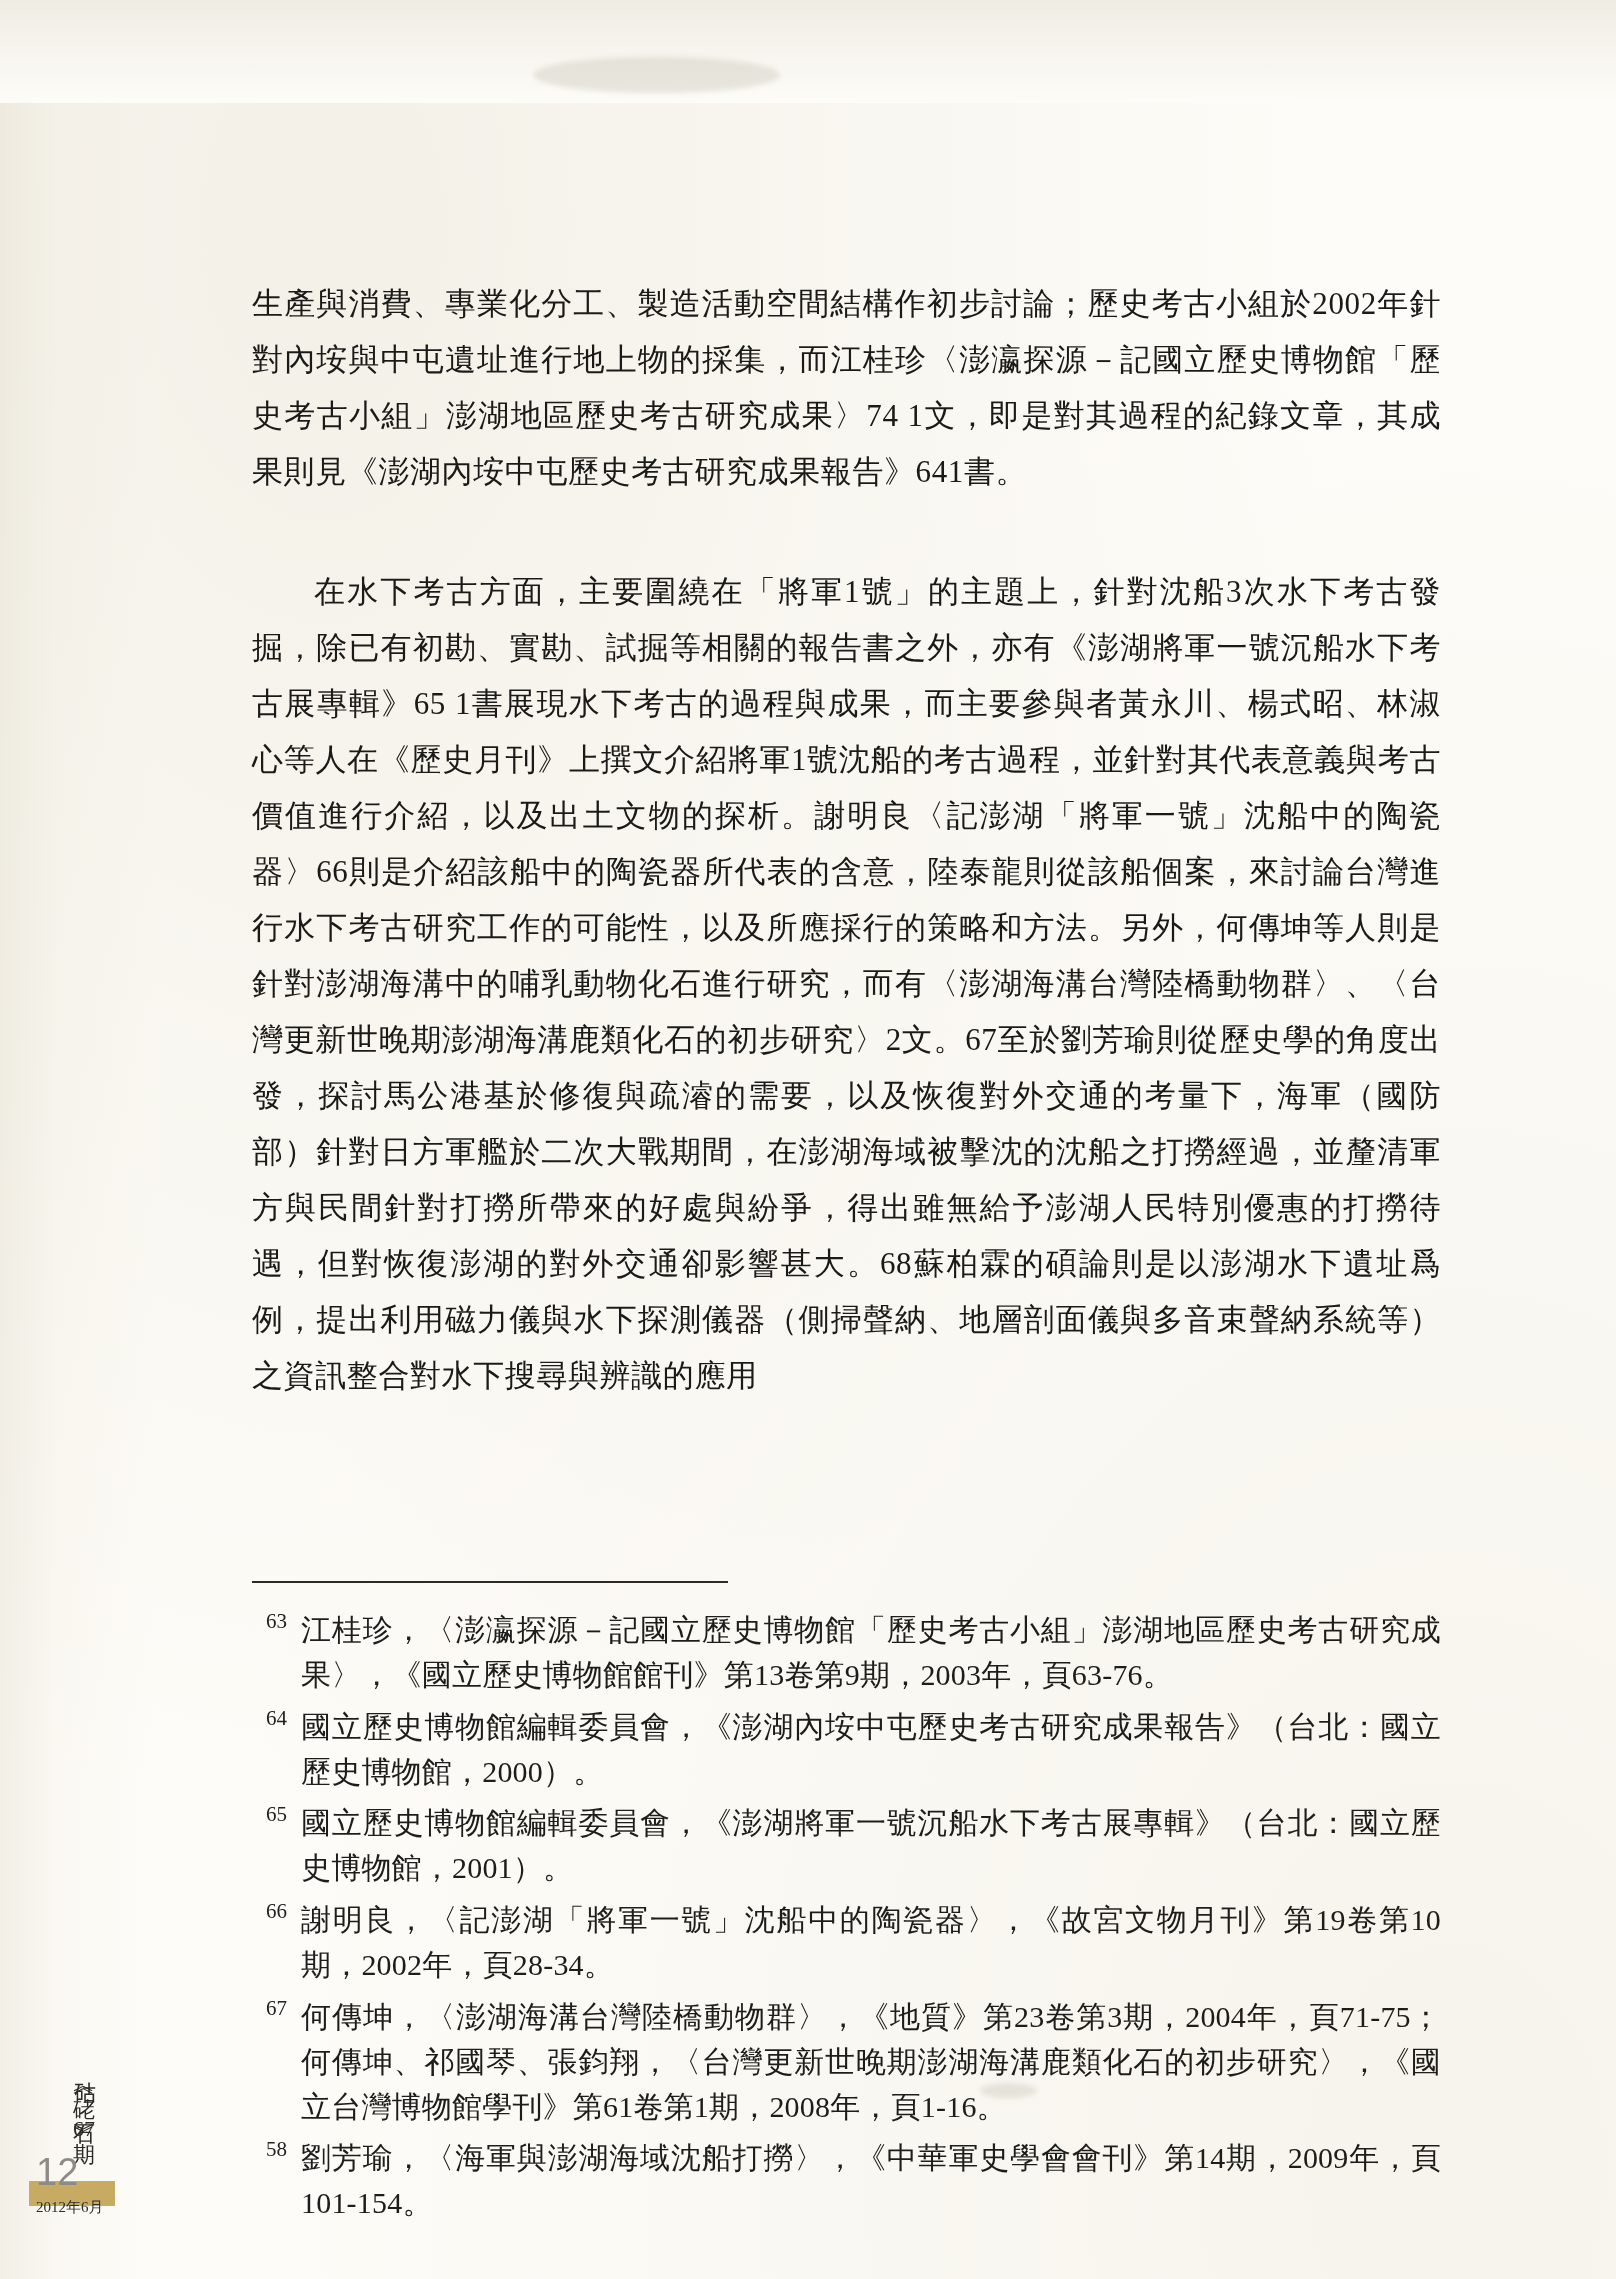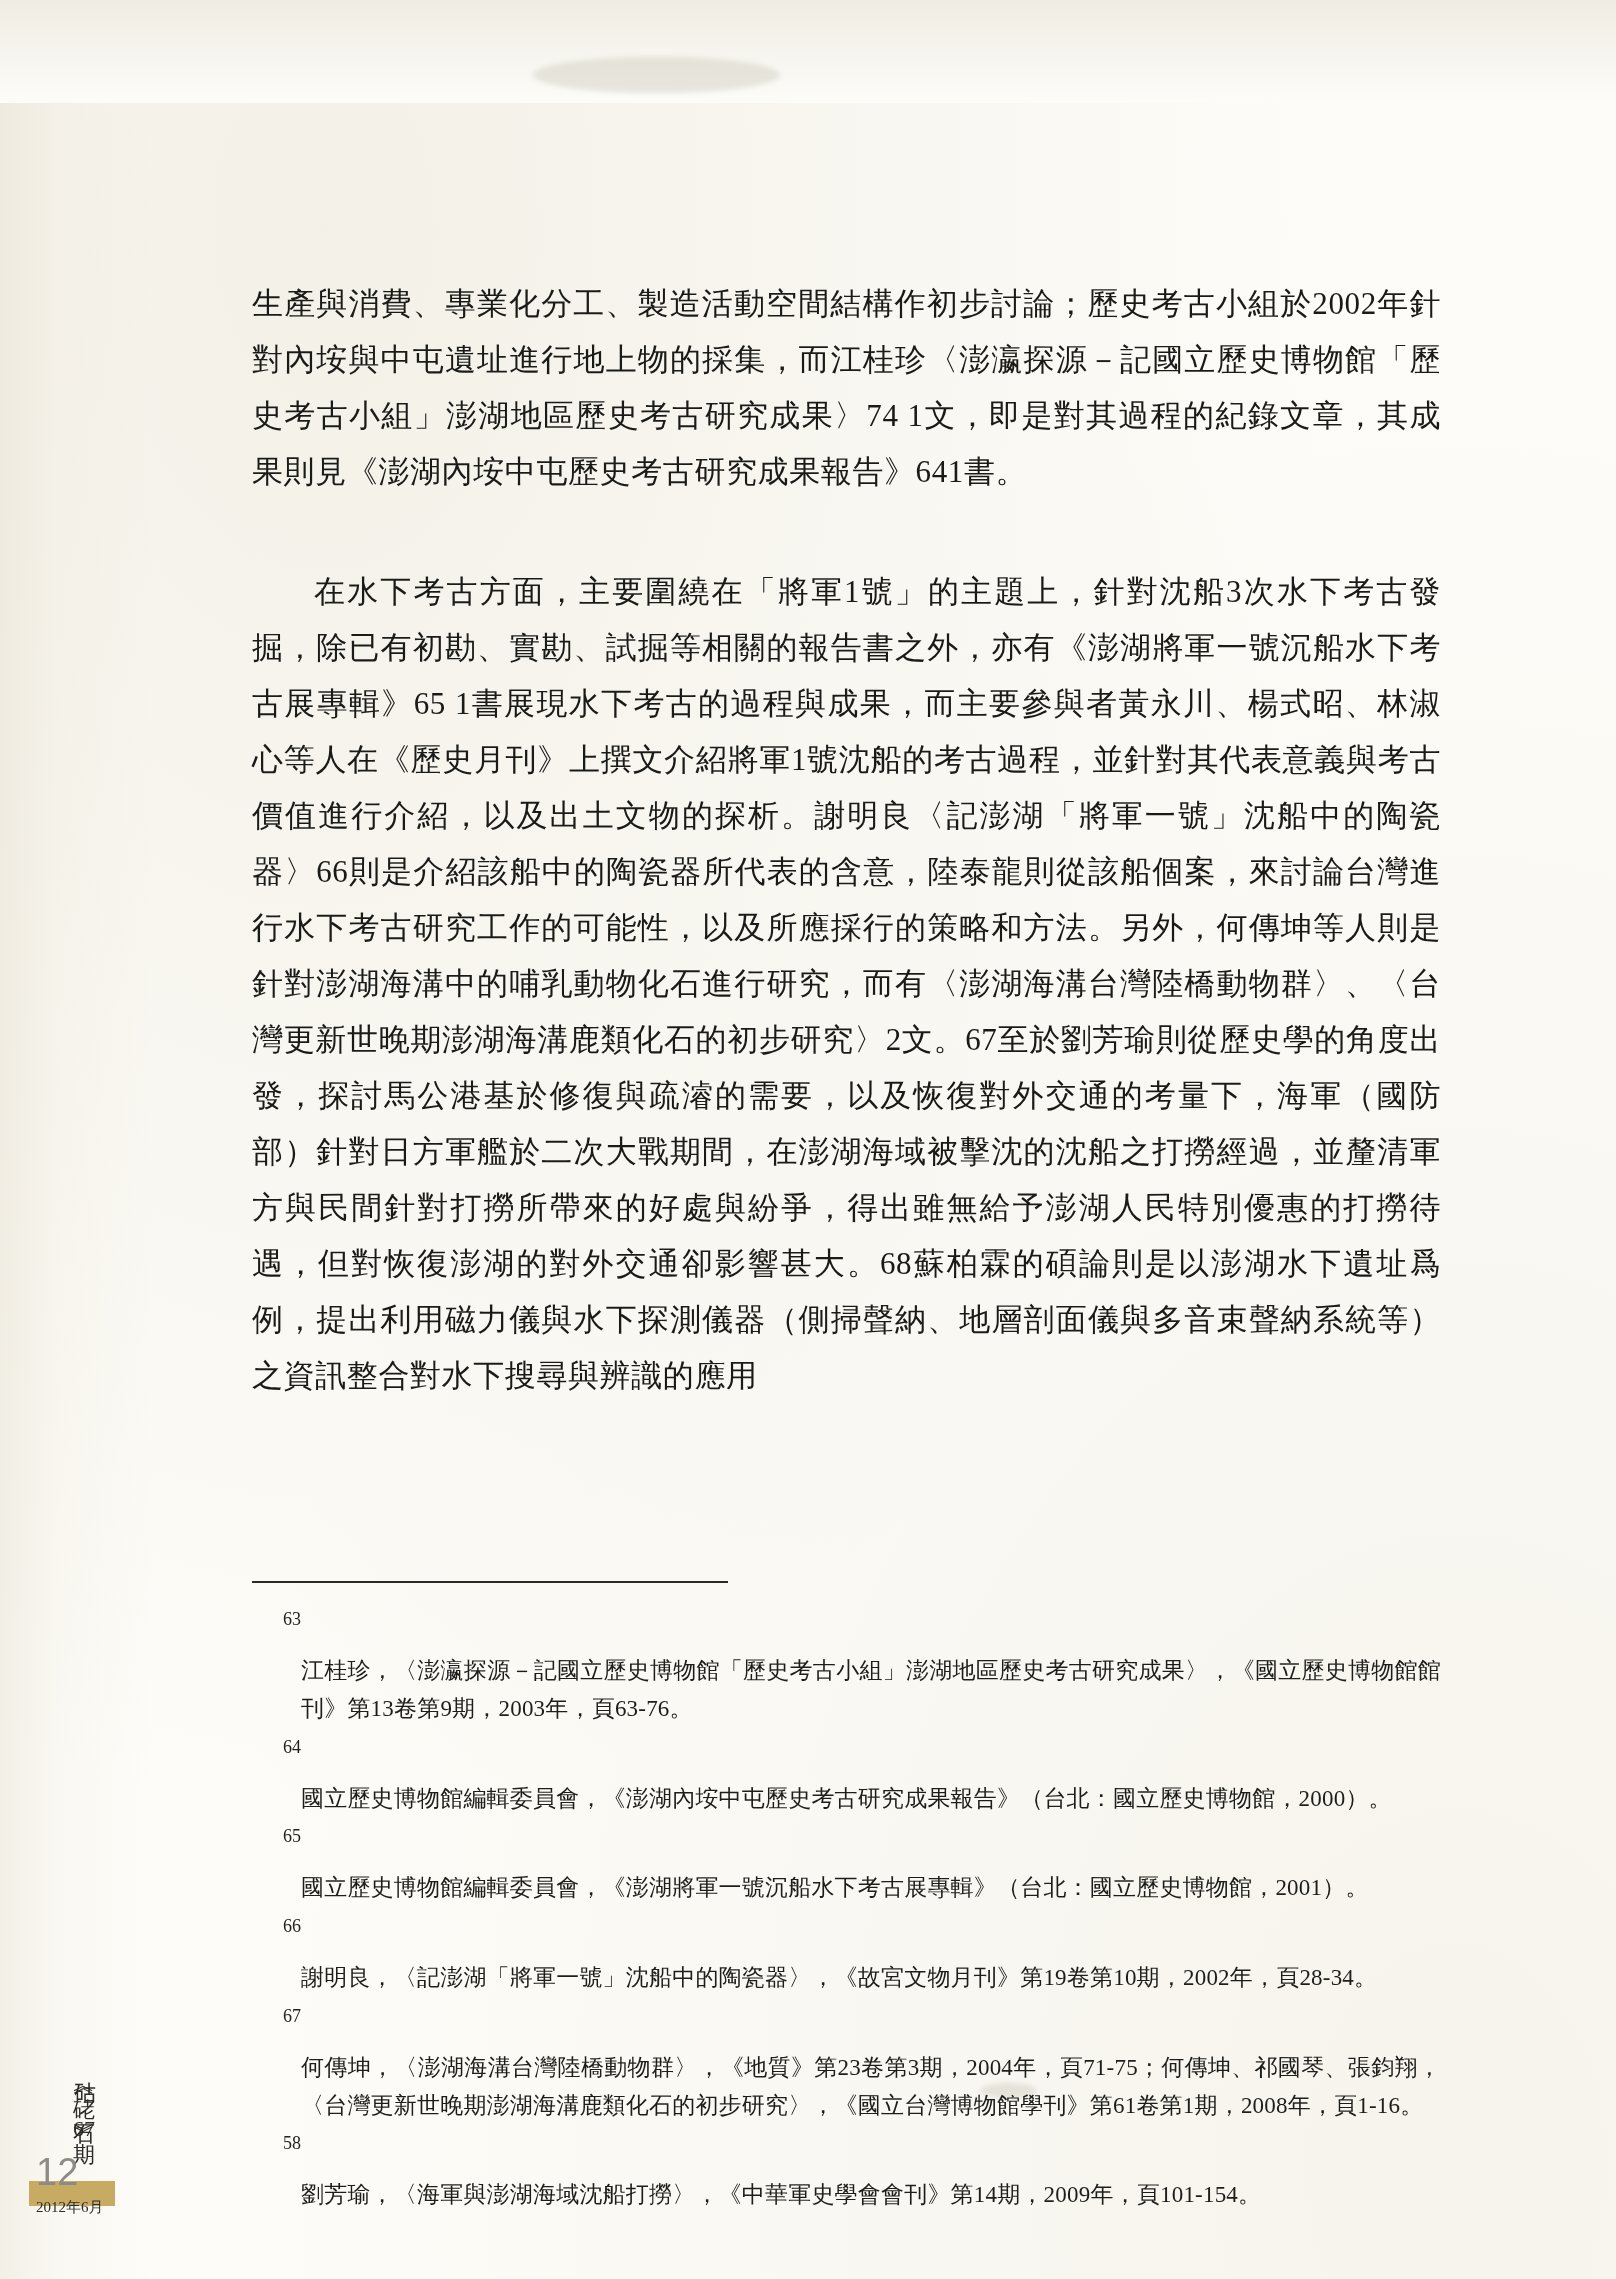--- a/index.html
+++ b/index.html
@@ -74,35 +74,34 @@
     width: 1189px;
   }
   .note {
     display: flex;
     align-items: flex-start;
     margin-bottom: 6.7px;
   }
   .note-num {
     width: 49px;
     flex: 0 0 49px;
-    font-size: 18px;
+    font-size: 21px;
     color: #222220;
     padding-top: 1.9px;
-    text-align: right;
+    text-align: center;
   }
   .note-text {
     flex: 1 1 auto;
-    font-size: 23px;
-    line-height: 38px;
+    font-size: 30px;
+    line-height: 45px;
     color: #1d1d1b;
     text-align: justify;
     text-justify: inter-character;
     letter-spacing: 0.2px;
     white-space: pre-wrap;
-    margin-top: 45px;
   }
 
   
   .spine {
     position: absolute;
     left: 63px;
     bottom: 112px;
     width: 42px;
     text-align: center;
     font-size: 22px;

